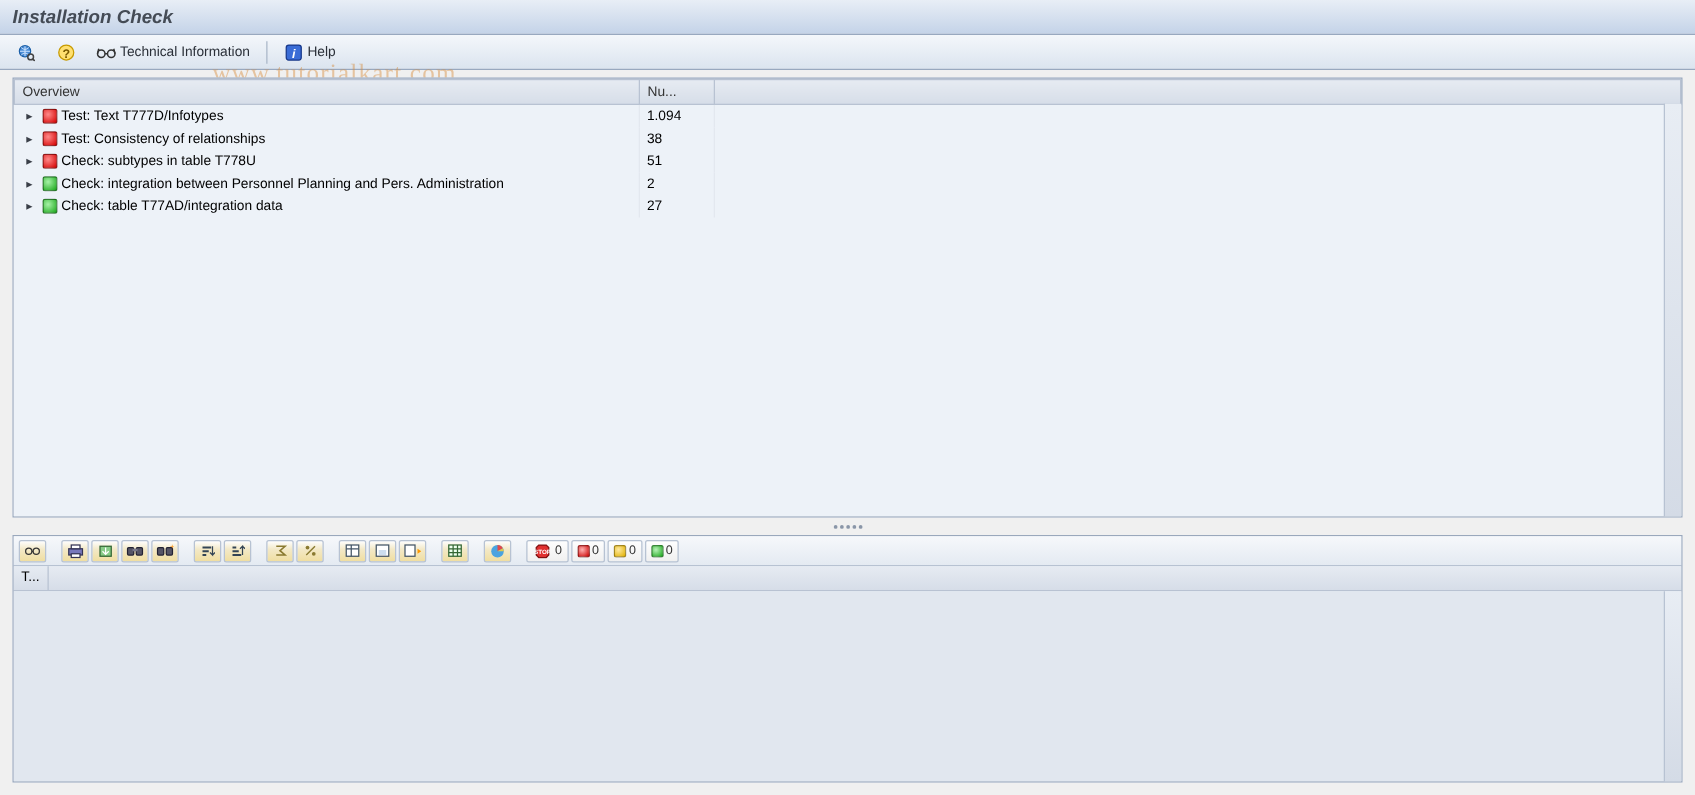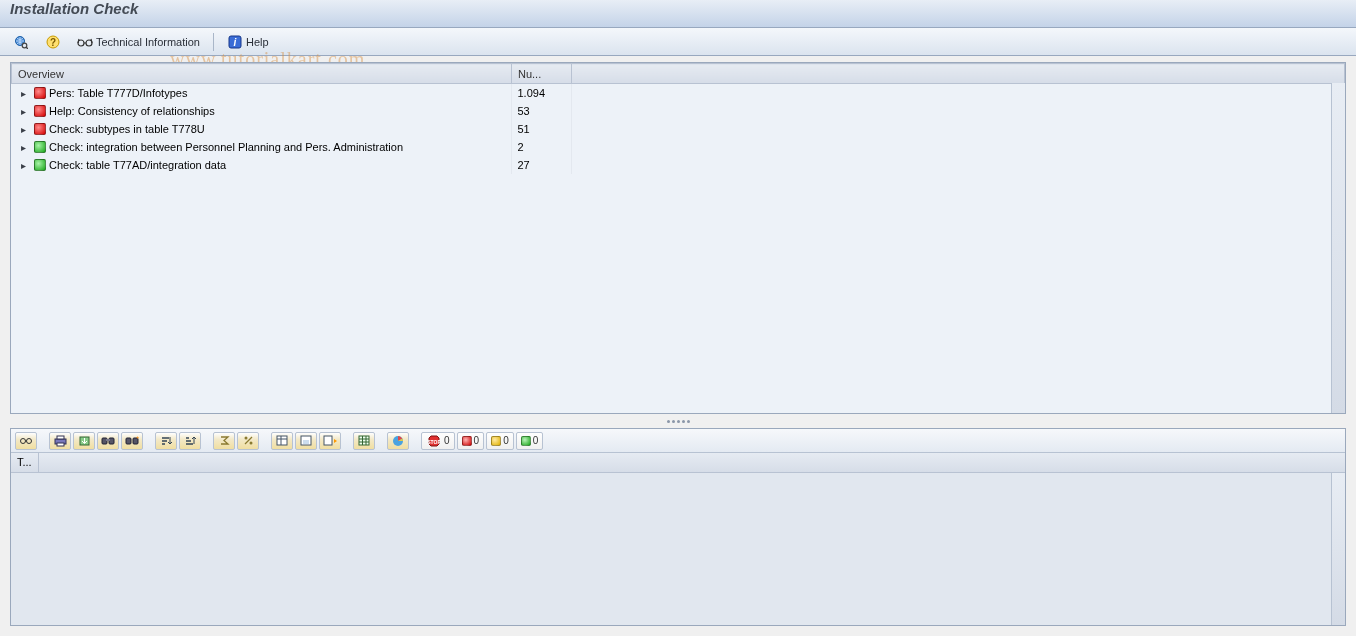--- a/index.html
+++ b/index.html
@@ -3,21 +3,21 @@
   <meta charset="utf-8">
   <style>
     * { box-sizing: border-box; margin: 0; padding: 0; }
     html, body { width: 1356px; height: 636px; font-family: Arial, sans-serif; font-size: 11px; background: #f0f0f0; overflow: hidden; }
 
     
     .title-bar {
       height: 28px;
       background: linear-gradient(#e8eef6, #c4d3e8);
       border-bottom: 1px solid #98a8bf;
-      display: flex; align-items: flex-start;
+      display: flex; align-items: center;
       padding: 0 10px;
       font-weight: bold; font-style: italic;
       font-size: 15px; color: #444b55;
     }
 
     
     .app-toolbar {
       height: 28px;
       background: linear-gradient(#f4f7fb, #dbe4ef);
       border-bottom: 1px solid #98a8bf;
@@ -190,35 +190,35 @@
             <col class="col-overview">
             <col class="col-num">
             <col>
           </colgroup>
           <tbody id="tree-rows">
             <tr>
               <td>
                 <div class="tree-row">
                   <span class="expander">▸</span>
                   <span class="status-dot status-red"></span>
-                  <span>Pers: Table T777D/Infotypes</span>
+                  <span>Test: Text T777D/Infotypes</span>
                 </div>
               </td>
               <td>1.094</td>
               <td></td>
             </tr>
             <tr>
               <td>
                 <div class="tree-row">
                   <span class="expander">▸</span>
                   <span class="status-dot status-red"></span>
-                  <span>Help: Consistency of relationships</span>
+                  <span>Test: Consistency of relationships</span>
                 </div>
               </td>
-              <td>53</td>
+              <td>38</td>
               <td></td>
             </tr>
             <tr>
               <td>
                 <div class="tree-row">
                   <span class="expander">▸</span>
                   <span class="status-dot status-red"></span>
                   <span>Check: subtypes in table T778U</span>
                 </div>
               </td>

